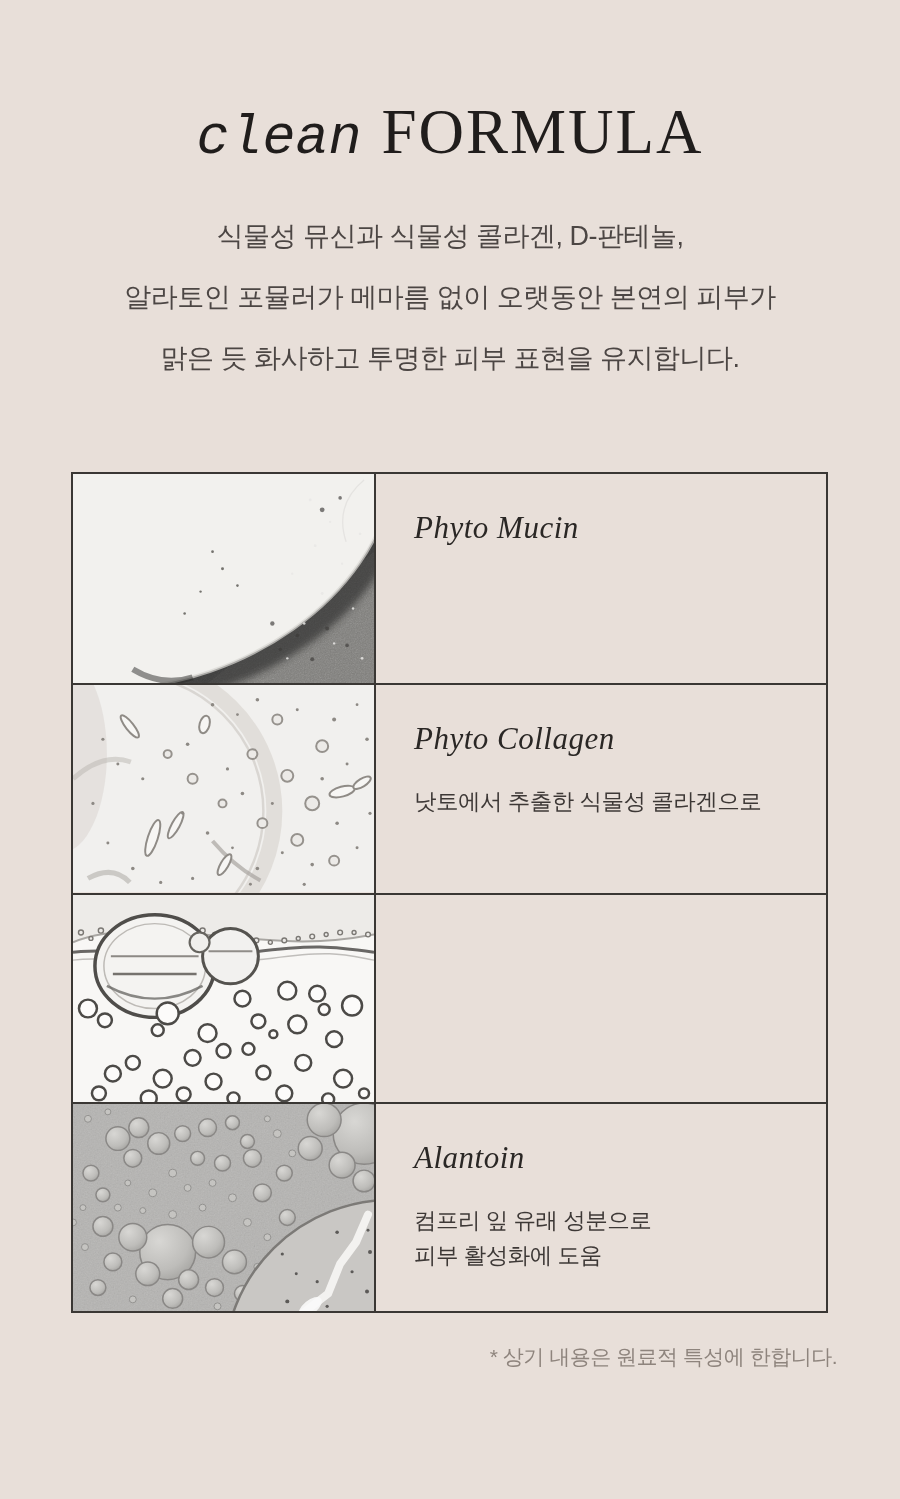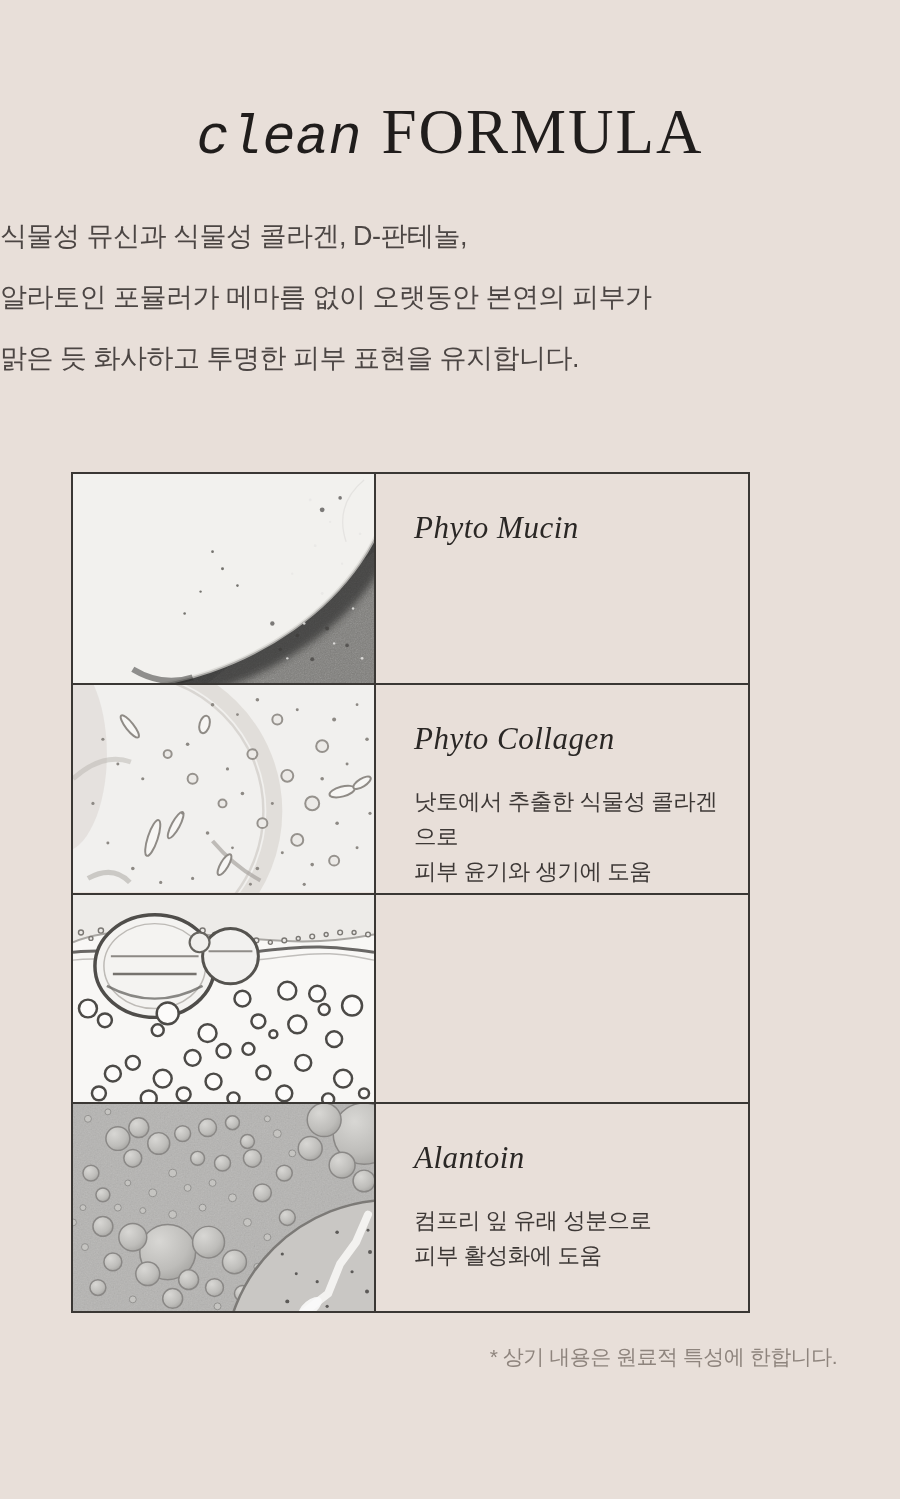--- a/index.html
+++ b/index.html
@@ -17,27 +17,27 @@
     font-family:Liberation Mono, monospace;
     font-style:italic;font-size:55px;margin-right:20px;
   }
   .title .caps{
     font-family:"Liberation Serif","DejaVu Serif",serif;
     font-size:63px;letter-spacing:2px;
   }
   
   .intro{
     position:absolute;top:206px;left:0;width:100%;
-    text-align:left;font-size:27px;line-height:61px;
+    text-align:center;font-size:27px;line-height:61px;
     color:#4c4644;letter-spacing:-0.5px;
   }
   .intro div{height:61px;}
   
   .ing-table{
-    position:absolute;left:71px;top:472px;width:679px;height:841px;
+    position:absolute;left:71px;top:472px;width:757px;height:841px;
     border:2px solid #3a3734;box-sizing:border-box;
     display:grid;grid-template-rows:repeat(4,1fr);
   }
   .ing-row{
     display:grid;grid-template-columns:303px 1fr;
     border-top:2px solid #3a3734;min-height:0;
   }
   .ing-row:first-child{border-top:none;}
   .img-cell{
     border-right:2px solid #3a3734;position:relative;overflow:hidden;min-height:0;
@@ -196,21 +196,20 @@
             <circle cx="232" cy="202" r="1.6"></circle>
           <circle cx="35" cy="160" r="1.5"></circle>
             <circle cx="20" cy="120" r="1.6"></circle>
         </g>
       </svg>
     </div>
     <div class="text-cell">
       <div class="ing-name">Phyto Collagen</div>
       <div class="ing-desc">
         <div>낫토에서 추출한 식물성 콜라겐으로</div>
-        <div>피부 윤기와 생기에 도움</div>
       </div>
     </div>
   </div>
 
   <div class="ing-row">
     <div class="img-cell">
       <svg viewBox="0 0 302 210" preserveAspectRatio="none">
         <rect width="302" height="210" fill="#f8f7f5"></rect>
         <path d="M0,0 H302 V40 C 240,52 200,46 150,42 C 110,38 40,30 0,48 Z" fill="#edebe8"></path>
         <path d="M0,48 C 40,30 110,38 150,42 C 200,46 240,52 302,40" stroke="#8a8783" stroke-width="2" fill="none" opacity="0.7"></path>

